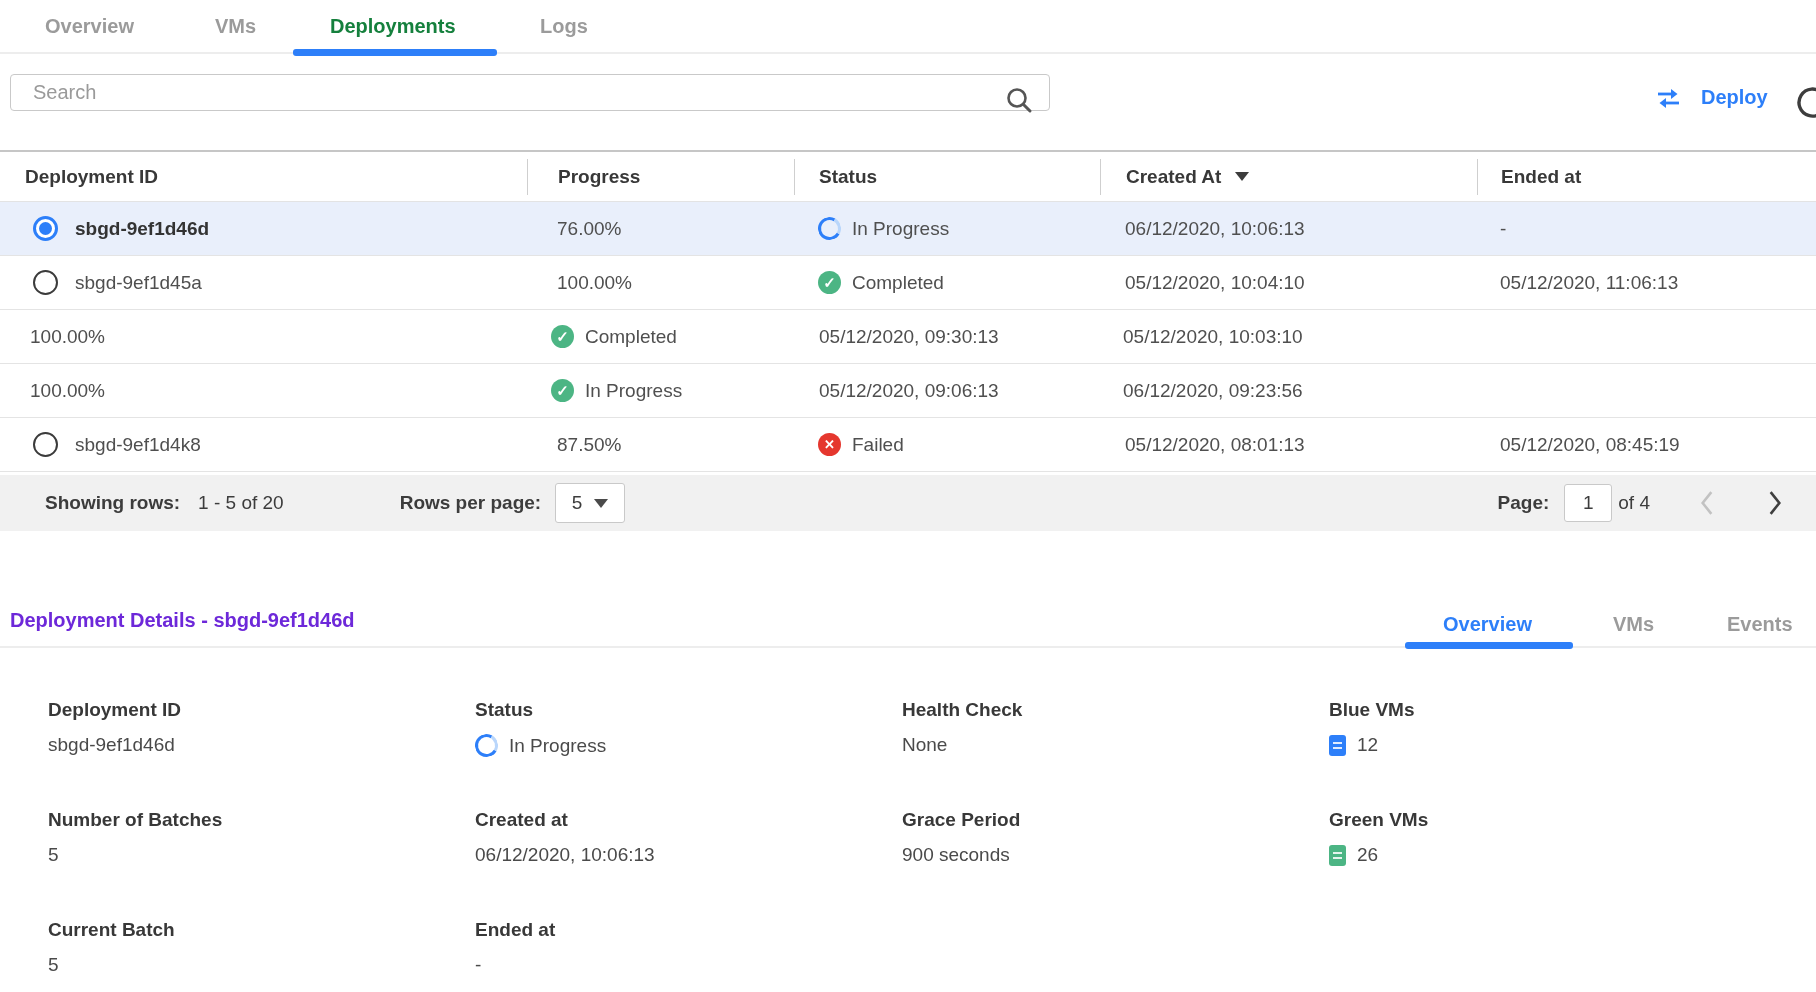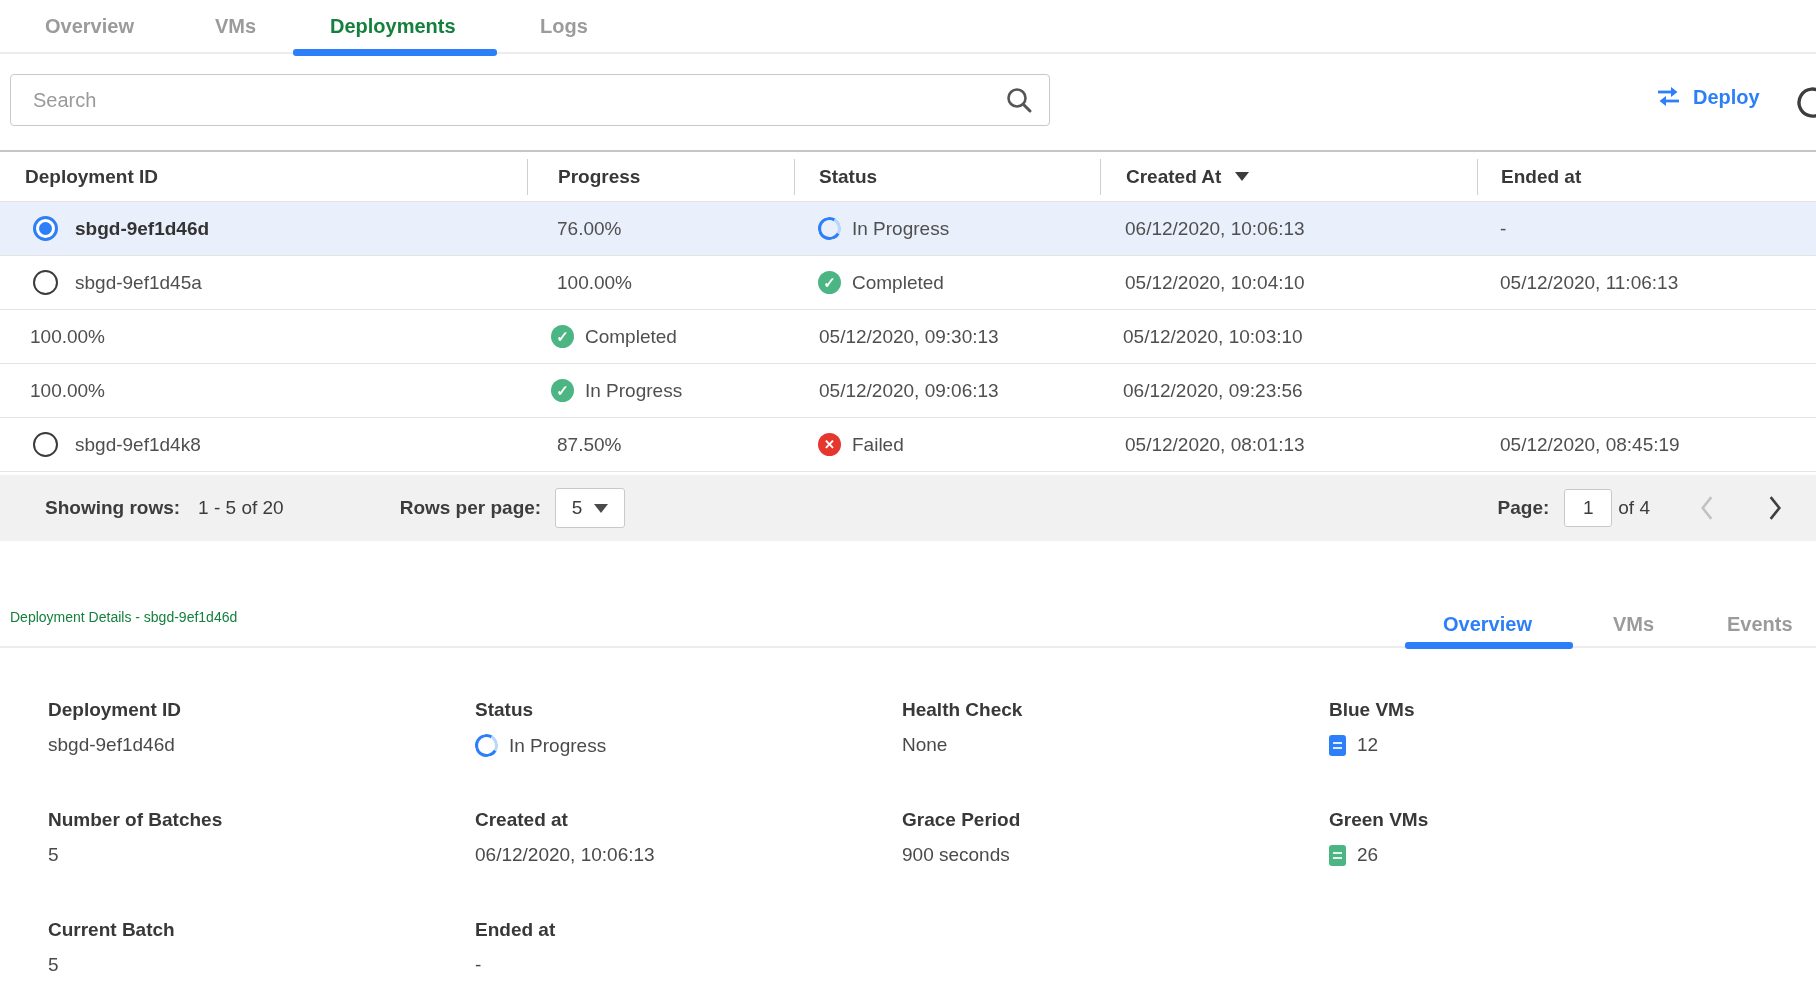--- a/index.html
+++ b/index.html
@@ -13,26 +13,26 @@
   }
 
   
   .top-tabs { position:absolute; top:0; left:0; right:0; height:54px; border-bottom:2px solid #ededed; }
   .top-tab { position:absolute; top:15px; font-size:20px; font-weight:bold; color:#9b9b9b; cursor:pointer; }
   .top-tab.active { color:#15803d; }
   .tt-0 { left:45px; } .tt-1 { left:215px; } .tt-2 { left:330px; } .tt-3 { left:540px; }
   .top-tab-underline { position:absolute; left:293px; width:204px; bottom:-4px; height:7px; border-radius:3px; background:#2d7ff9; }
 
   
-  .search-wrap { position:absolute; left:10px; top:74px; width:1040px; height:52px; }
+  .search-wrap { position:absolute; left:10px; top:74px; width:1040px; height:37px; }
   .search-input { width:100%; height:100%; border:1px solid #c9c9c9; border-radius:4px; font-size:20px; padding:0 46px 0 22px; color:#5a5a5a; font-family:"Liberation Sans",sans-serif; outline:none; }
   .search-input::placeholder { color:#9a9a9a; }
   .search-icon { position:absolute; right:16px; top:11px; width:30px; height:30px; }
 
-  .deploy-btn { position:absolute; left:1655px; top:86px; display:flex; align-items:flex-start; gap:11px; color:#2d7ff9; font-size:20px; font-weight:bold; cursor:pointer; background:none; border:none; font-family:"Liberation Sans",sans-serif; }
+  .deploy-btn { position:absolute; left:1655px; top:86px; display:flex; align-items:flex-end; gap:19px; color:#2d7ff9; font-size:20px; font-weight:bold; cursor:pointer; background:none; border:none; font-family:"Liberation Sans",sans-serif; }
   .refresh-wrap { position:absolute; left:1794px; top:84px; width:40px; height:40px; cursor:pointer; }
 
   
   .dep-table { position:absolute; top:150px; left:0; right:0; }
   .thead { display:grid; grid-template-columns:527px 267px 306px 377px 1fr; height:52px; border-top:2px solid #c6c6c6; align-items:center; font-size:19px; font-weight:bold; color:#383838; border-bottom:1px solid #e3e3e3; }
   .th { display:flex; align-items:center; height:36px; }
   .th-0 { padding-left:25px; }
   .th-1 { padding-left:30px; border-left:1px solid #cfcfcf; }
   .th-2 { padding-left:24px; border-left:1px solid #cfcfcf; }
   .th-3 { padding-left:25px; border-left:1px solid #cfcfcf; }
@@ -54,36 +54,36 @@
   .radio.checked::after { content:""; width:13px; height:13px; border-radius:50%; background:#2d7ff9; }
 
   .status-icon { width:23px; height:23px; border-radius:50%; flex:0 0 auto; display:flex; align-items:center; justify-content:center; }
   .status-icon.completed { background:#4cb584; }
   .status-icon.completed::after { content:"\2713"; color:#fff; font-size:15px; font-weight:bold; }
   .status-icon.failed { background:#e5372e; }
   .status-icon.failed::after { content:"\2715"; color:#fff; font-size:13px; font-weight:bold; }
   .status-icon.in-progress { background:transparent; border:3px solid #2d7ff9; border-right-color:#b9d6fb; transform:rotate(-15deg); }
 
   
-  .tfoot { position:absolute; top:475px; left:0; right:0; height:66px; background:#f1f1f1; display:flex; align-items:center; font-size:19px; color:#3c3c3c; padding:0 30px 0 45px; }
+  .tfoot { position:absolute; top:475px; left:0; right:0; height:56px; background:#f1f1f1; display:flex; align-items:center; font-size:19px; color:#3c3c3c; padding:0 30px 0 45px; }
   .lbl-b { font-weight:bold; }
   .showing-value { margin-left:18px; }
   .rpp-label { margin-left:116px; }
   .rpp-select { margin-left:14px; width:70px; height:40px; background:#fff; border:1px solid #c9c9c9; border-radius:3px; display:flex; align-items:center; justify-content:center; gap:12px; cursor:pointer; }
   .dd-caret { width:0; height:0; border-left:7px solid transparent; border-right:7px solid transparent; border-top:9px solid #4a4a4a; }
   .page-group { margin-left:auto; display:flex; align-items:center; }
   .page-input { width:48px; height:38px; margin-left:15px; border:1px solid #c9c9c9; border-radius:3px; text-align:center; font-size:19px; color:#3c3c3c; background:#fff; font-family:"Liberation Sans",sans-serif; outline:none; }
   .page-total { margin-left:6px; }
   .chev { width:22px; height:26px; cursor:pointer; }
   .chev.prev { margin-left:46px; }
   .chev.next { margin-left:46px; }
 
   
   .details-head { position:absolute; top:606px; left:0; right:0; height:42px; border-bottom:2px solid #ededed; }
-  .details-title { position:absolute; left:10px; top:3px; font-size:14px; color:#15803d; }
+  .details-title { position:absolute; left:10px; top:3px; font-size:20px; color:#6d28d9;font-weight:bold; }
   .d-tab { position:absolute; top:7px; font-size:20px; font-weight:bold; color:#9b9b9b; cursor:pointer; }
   .d-tab.active { color:#2d7ff9; }
   .dt-0 { left:1443px; } .dt-1 { left:1613px; } .dt-2 { left:1727px; }
   .d-tab-underline { position:absolute; left:1405px; width:168px; top:36px; height:7px; border-radius:3px; background:#2d7ff9; }
 
   .details-grid { position:absolute; top:680px; left:48px; right:10px; display:grid; grid-template-columns:427px 427px 427px 1fr; grid-auto-rows:110px; }
   .field { padding-top:19px; }
   .field .f-label { font-size:19px; font-weight:bold; color:#383838; }
   .field .f-value { margin-top:13px; font-size:19px; color:#4a4a4a; display:flex; align-items:center; gap:11px; }
 

